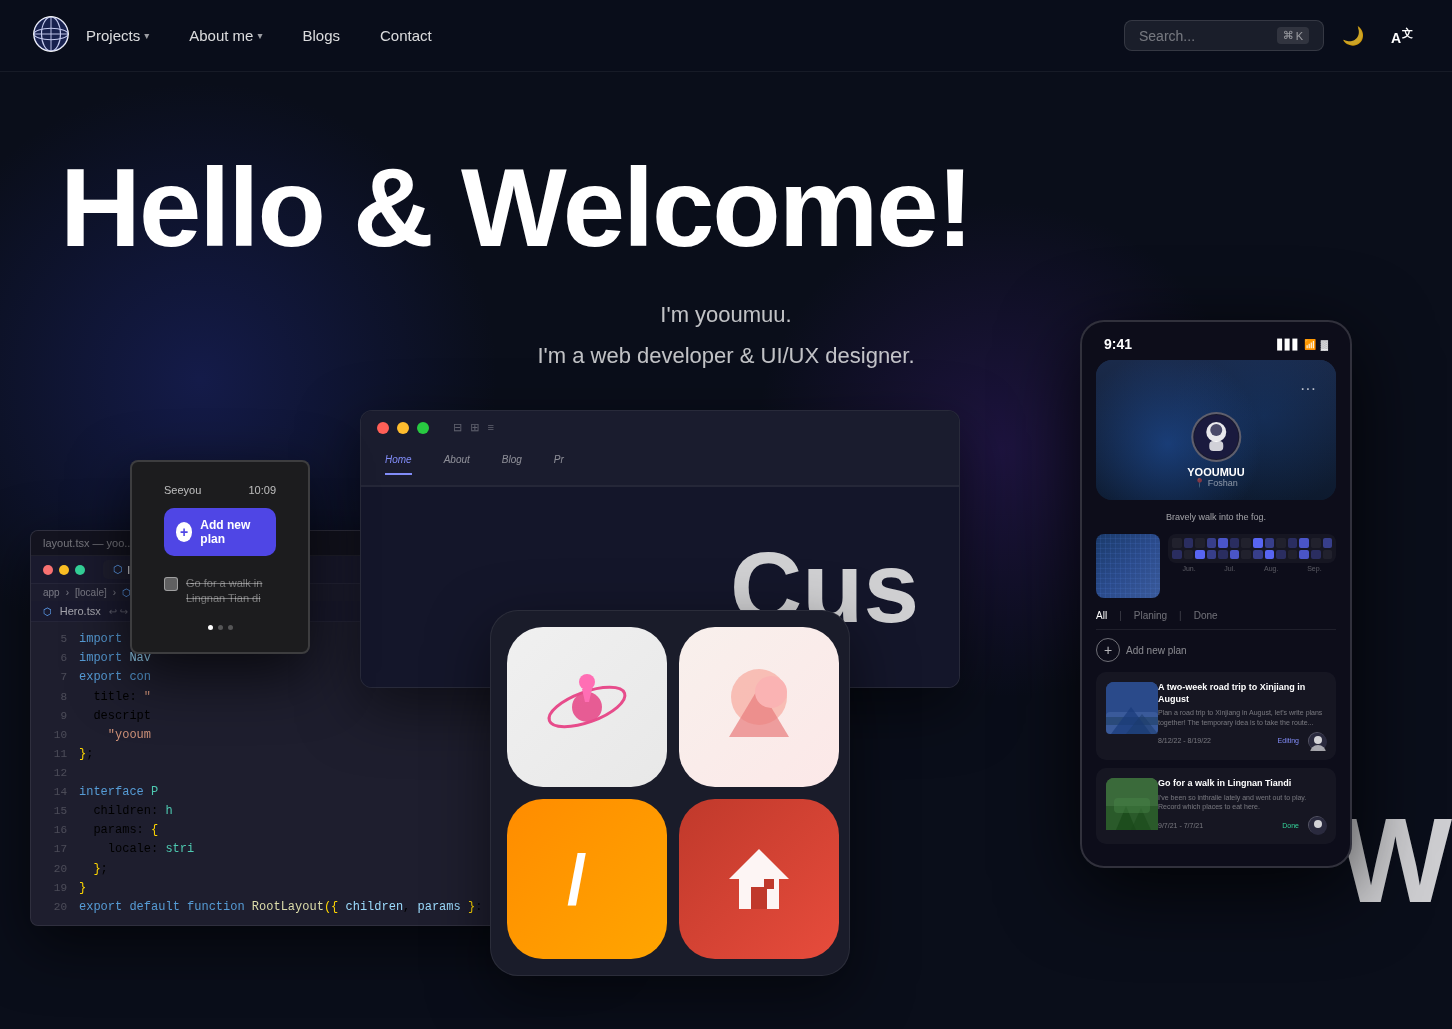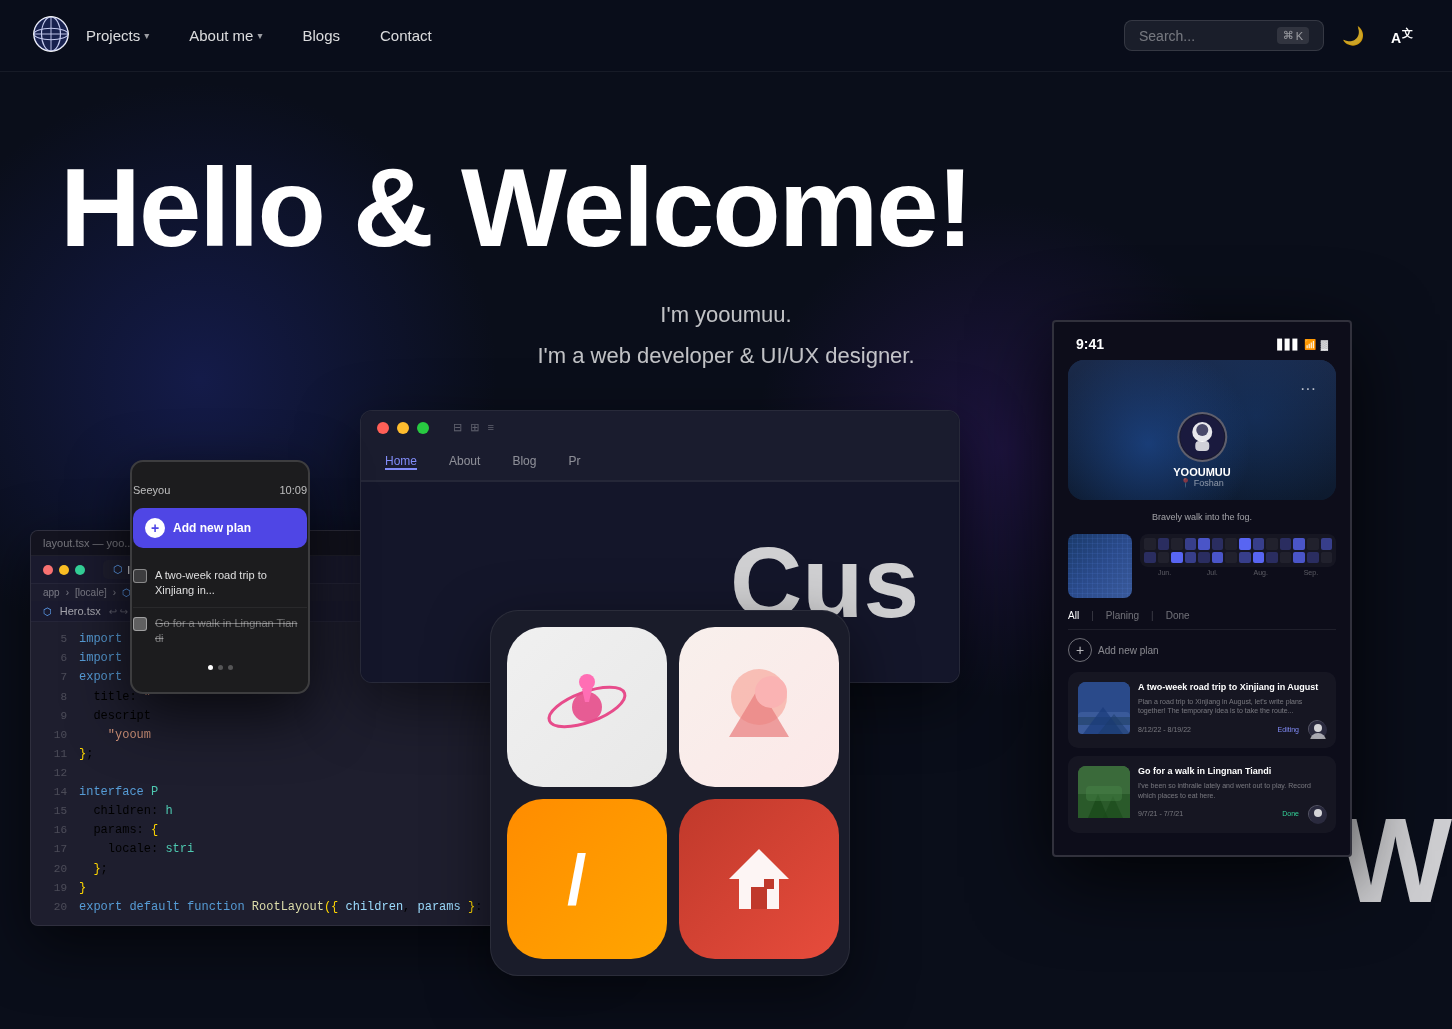--- a/index.html
+++ b/index.html
@@ -210,22 +210,22 @@
     .c-white { color: #d4d4d4; }
     .c-type { color: #4ec9b0; }
 
     
     .watch-card {
       position: absolute;
       top: 380px;
       left: 130px;
       width: 180px;
       background: #1c1c1e;
-      border-radius: 13px;
-      padding: 24px 3px;
+      border-radius: 8px;
+      padding: 24px 34px;
       box-shadow: 0 20px 60px rgba(0,0,0,0.7), inset 0 0 0 2px rgba(255,255,255,0.15);
       pointer-events: auto;
       z-index: 20;
     }
 
     .watch-status-bar {
       display: flex;
       justify-content: space-between;
       align-items: center;
       margin-bottom: 12px;
@@ -350,23 +350,25 @@
 
     .browser-nav {
       background: #1a1c2e;
       padding: 10px 24px;
       display: flex;
       gap: 32px;
       border-bottom: 2px solid rgba(255,255,255,0.05);
     }
 
     .browser-nav-item {
-      font-size: 12px;
+      font-size: 10px;
       color: rgba(255,255,255,0.5);
+      padding-bottom: 8px;
       cursor: pointer;
+      font-style: italic;
     }
     .browser-nav-item.active {
       color: #818cf8;
       border-bottom: 2px solid #818cf8;
     }
 
     .browser-content {
       background: #14162a;
       height: 200px;
       display: flex;
@@ -413,23 +415,23 @@
     .app-icon-1 { background: linear-gradient(135deg, #f0f0f0 0%, #e8e8e8 100%); }
     .app-icon-2 { background: linear-gradient(135deg, #f8f0ec 0%, #fce8e8 100%); }
     .app-icon-3 { background: linear-gradient(135deg, #ff8c00 0%, #ffa500 100%); }
     .app-icon-4 { background: linear-gradient(135deg, #c0392b 0%, #e74c3c 100%); }
 
     
     .phone-card {
       position: absolute;
       top: 240px;
       right: 100px;
-      width: 300px;
+      width: 272px;
       background: #0d0d1a;
-      border-radius: 4px;
+      border-radius: 24px;
       padding: 16px;
       box-shadow: 0 20px 80px rgba(0,0,0,0.8), inset 0 0 0 2px rgba(255,255,255,0.15);
       pointer-events: auto;
       z-index: 25;
       overflow: hidden;
     }
 
     .phone-status-bar {
       display: flex;
       justify-content: space-between;
@@ -603,21 +605,21 @@
       color: rgba(255,255,255,0.5);
       font-size: 10px;
     }
 
     .phone-post-card {
       background: rgba(255,255,255,0.04);
       border-radius: 10px;
       padding: 10px;
       margin-bottom: 8px;
       display: flex;
-      gap: 8px;
+      gap: 0;
     }
 
     .post-thumb {
       width: 52px;
       height: 52px;
       border-radius: 8px;
       flex-shrink: 0;
       object-fit: cover;
     }
 
@@ -855,24 +857,20 @@
     <div class="watch-status-bar">
       <span class="watch-notification">Seeyou</span>
       <span class="watch-time">10:09</span>
     </div>
 
     <div class="watch-add-btn">
       <div class="watch-add-icon">+</div>
       <span class="watch-add-text">Add new plan</span>
     </div>
 
-    <div class="watch-todo-item">
-      <div class="watch-checkbox"></div>
-      <span class="watch-todo-text">A two-week road trip to Xinjiang in...</span>
-    </div>
     <div class="watch-todo-item" style="border-bottom:none;">
       <div class="watch-checkbox" style="background:rgba(255,255,255,0.3);"></div>
       <span class="watch-todo-text strikethrough">Go for a walk in Lingnan Tian di</span>
     </div>
 
     <div class="watch-dots">
       <div class="watch-dot active"></div>
       <div class="watch-dot"></div>
       <div class="watch-dot"></div>
     </div>

